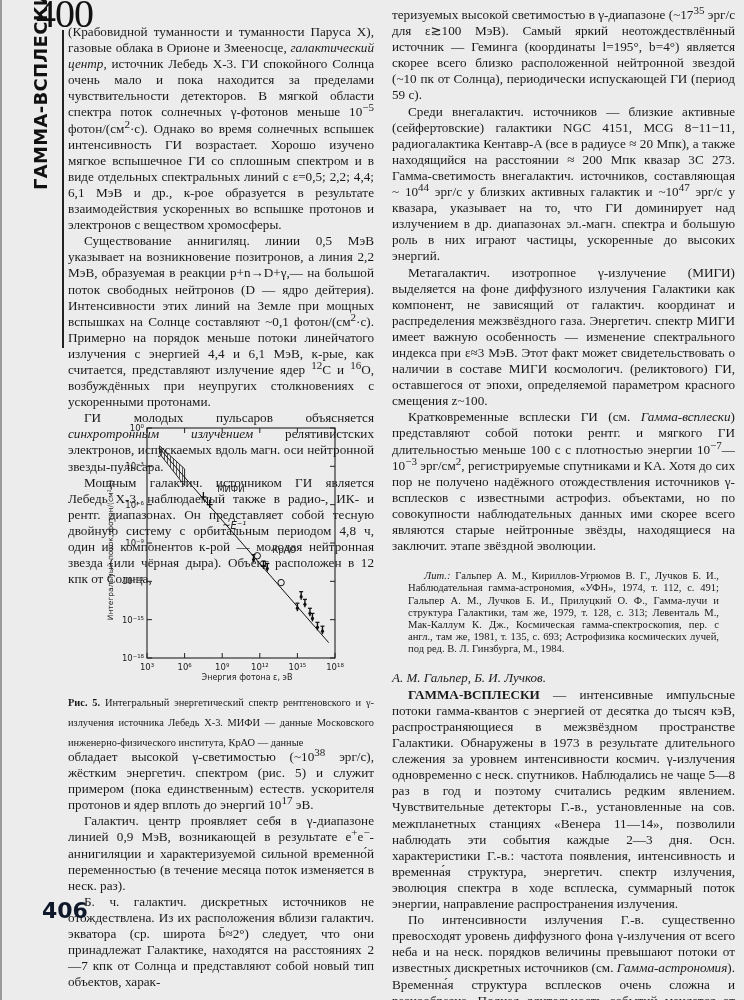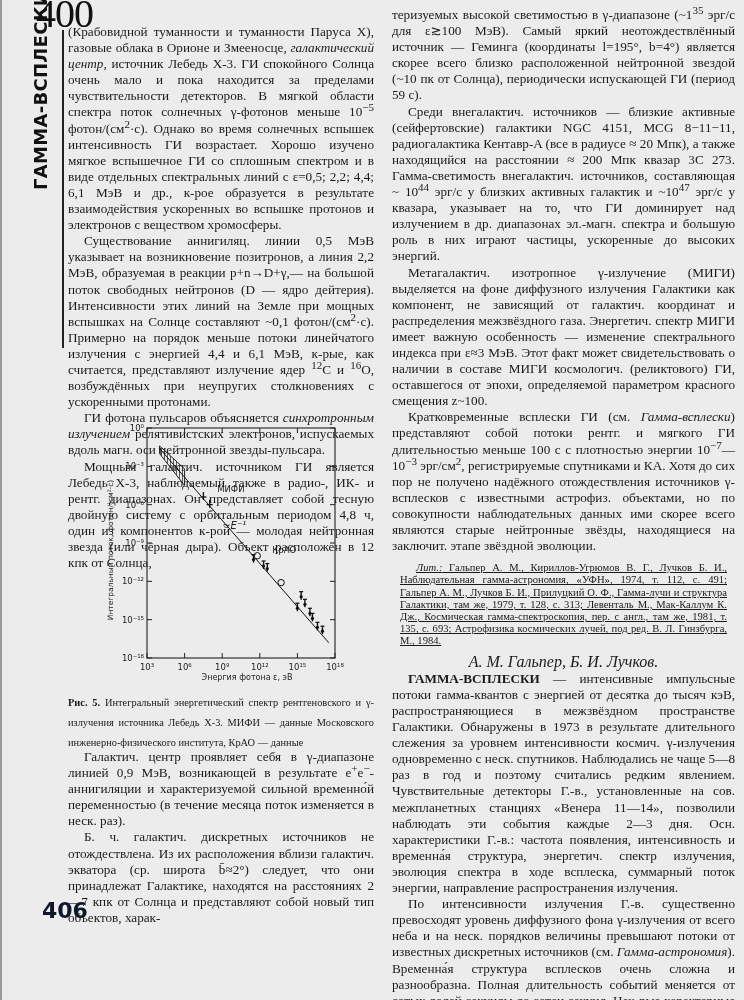--- a/index.html
+++ b/index.html
@@ -20,22 +20,22 @@
   .vrule { position: absolute; left: 62px; top: 30px; width: 1.5px; height: 318px; background: #222; }
   .col { position: absolute; font-size: 13.2px; line-height: 16.1px; text-align: justify; }
   .col-left { left: 68px; top: 24px; width: 306px; font-family: Liberation Serif, serif; }
   .col-left-2 { left: 68px; top: 749px; width: 306px; }
   .col-right { left: 392px; top: 7px; width: 343px; }
   .p { margin: 0; text-indent: 0; }
   .p.ind { text-indent: 16px; }
   .it { font-style: italic; }
   .b { font-weight: bold; }
   sup { font-size: 11px; line-height: 0; vertical-align: 5px; }
-  .lit { font-size: 10.6px; line-height: 12.2px; text-indent: 16px; margin: 8px; text-align: justify; text-decoration: underline; }
-  .sig { font-size: 16px; line-height: 12.2px; text-align: center; font-style: italic; margin: 0 0 3px 0; }
+  .lit { font-size: 10.6px; line-height: 12.2px; text-indent: 16px; margin: 16px; text-align: justify; }
+  .sig { font-size: 13px; line-height: 12.2px; text-align: left; font-style: italic; margin: 0 0 3px 0; }
   .chart-wrap { position: absolute; left: 100px; top: 418px; width: 260px; height: 265px; }
   .caption {
     position: absolute; left: 68px; top: 693px; width: 306px; font-size: 10.4px; line-height: 20px;
     text-align: justify;
   }
   .caption .cap-last { text-align: center; display: block; }
   .page-num-bottom {
     position: absolute; left: 42px; top: 898px; font-family: "DejaVu Sans", "Liberation Sans", sans-serif;
     font-weight: bold; font-size: 22px; color: #0f172a;
   }
@@ -46,21 +46,21 @@
 
 <div class="left-edge"></div>
 
 <div class="page-num-top">400</div>
 <div class="vert-title">ГАММА-ВСПЛЕСКИ</div>
 <div class="vrule"></div>
 
 <div class="col col-left">
   <p class="p"><span>(Крабовидной туманности и туманности Паруса X), газовые облака в Орионе и Змееносце, </span><span class="it">галактический центр</span><span>, источник Лебедь X-3. ГИ спокойного Солнца очень мало и пока находится за пределами чувствительности детекторов. В мягкой области спектра поток солнечных γ-фотонов меньше 10</span><sup>−5</sup><span> фотон/(см</span><sup>2</sup><span>·с). Однако во время солнечных вспышек интенсивность ГИ возрастает. Хорошо изучено мягкое вспышечное ГИ со сплошным спектром и в виде отдельных спектральных линий с ε=0,5; 2,2; 4,4; 6,1 МэВ и др., к-рое образуется в результате взаимодействия ускоренных во вспышке протонов и электронов с веществом хромосферы.</span></p>
   <p class="p ind"><span>Существование аннигиляц. линии 0,5 МэВ указывает на возникновение позитронов, а линия 2,2 МэВ, образуемая в реакции p+n→D+γ,— на большой поток свободных нейтронов (D — ядро дейтерия). Интенсивности этих линий на Земле при мощных вспышках на Солнце составляют ~0,1 фотон/(см</span><sup>2</sup><span>·с). Примерно на порядок меньше потоки линейчатого излучения с энергией 4,4 и 6,1 МэВ, к-рые, как считается, представляют излучение ядер </span><sup>12</sup><span>C и </span><sup>16</sup><span>O, возбуждённых при неупругих столкновениях с ускоренными протонами.</span></p>
-  <p class="p ind"><span>ГИ фотона пульсаров объясняется </span><span class="it">синхротронным излучением</span><span> релятивистских электронов, испускаемых вдоль магн. оси нейтронной звезды-пульсара.</span></p>
+  <p class="p ind"><span>ГИ молодых пульсаров объясняется </span><span class="it">синхротронным излучением</span><span> релятивистских электронов, испускаемых вдоль магн. оси нейтронной звезды-пульсара.</span></p>
   <p class="p ind"><span>Мощным галактич. источником ГИ является Лебедь X-3, наблюдаемый также в радио-, ИК- и рентг. диапазонах. Он представляет собой тесную двойную систему с орбитальным периодом 4,8 ч, один из компонентов к-рой — молодая нейтронная звезда (или чёрная дыра). Объект расположен в 12 кпк от Солнца,</span></p>
 </div>
 
 <div class="chart-wrap">
   <svg id="chart" width="260" height="265" viewBox="0 0 260 265">
     <defs>
       <pattern id="hatch" width="3" height="3" patternUnits="userSpaceOnUse" patternTransform="rotate(0)">
         <line x1="1.5" y1="0" x2="1.5" y2="3" stroke="#333" stroke-width="0.8"></line>
       </pattern>
     </defs>
@@ -152,28 +152,29 @@
     <text id="ylabel" font-size="7.5" text-anchor="middle" transform="translate(13,132) rotate(-90)">Интегральный поток, фотон/(см²·с)</text>
     <text id="xlabel" font-size="8" text-anchor="middle" x="147" y="262">Энергия фотона ε, эВ</text>
   </svg>
 </div>
 
 <div class="caption">
   <span class="b">Рис. 5.</span><span> Интегральный энергетический спектр рентгеновского и γ-излучения источника Лебедь X-3. МИФИ — данные Московского инженерно-физического института, КрАО — данные</span>
 </div>
 
 <div class="col col-left-2">
+  <p class="p"><span>обладает высокой γ-светимостью (~10</span><sup>38</sup><span> эрг/с), жёстким энергетич. спектром (рис. 5) и служит примером (пока единственным) естеств. ускорителя протонов и ядер вплоть до энергий 10</span><sup>17</sup><span> эВ.</span></p>
   <p class="p ind"><span>Галактич. центр проявляет себя в γ-диапазоне линией 0,9 МэВ, возникающей в результате e</span><sup>+</sup><span>e</span><sup>−</sup><span>-аннигиляции и характеризуемой сильной временно́й переменностью (в течение месяца поток изменяется в неск. раз).</span></p>
   <p class="p ind"><span>Б. ч. галактич. дискретных источников не отождествлена. Из их расположения вблизи галактич. экватора (ср. широта b̄≈2°) следует, что они принадлежат Галактике, находятся на расстояниях 2—7 кпк от Солнца и представляют собой новый тип объектов, харак-</span></p>
 </div>
 
 <div class="page-num-bottom">406</div>
 
 <div class="col col-right">
-  <p class="p"><span>теризуемых высокой светимостью в γ-диапазоне (~1</span><sup>35</sup><span> эрг/с для ε≳100 МэВ). Самый яркий неотождествлённый источник — Геминга (координаты l=195°, b=4°) является скорее всего близко расположенной нейтронной звездой (~10 пк от Солнца), периодически испускающей ГИ (период 59 с).</span></p>
+  <p class="p"><span>теризуемых высокой светимостью в γ-диапазоне (~17</span><sup>35</sup><span> эрг/с для ε≳100 МэВ). Самый яркий неотождествлённый источник — Геминга (координаты l=195°, b=4°) является скорее всего близко расположенной нейтронной звездой (~10 пк от Солнца), периодически испускающей ГИ (период 59 с).</span></p>
   <p class="p ind"><span>Среди внегалактич. источников — близкие активные (сейфертовские) галактики NGC 4151, MCG 8−11−11, радиогалактика Кентавр-A (все в радиусе ≈ 20 Мпк), а также находящийся на расстоянии ≈ 200 Мпк квазар 3C 273. Гамма-светимость внегалактич. источников, составляющая ~ 10</span><sup>44</sup><span> эрг/с у близких активных галактик и ~10</span><sup>47</sup><span> эрг/с у квазара, указывает на то, что ГИ доминирует над излучением в др. диапазонах эл.-магн. спектра и большую роль в них играют частицы, ускоренные до высоких энергий.</span></p>
   <p class="p ind"><span>Метагалактич. изотропное γ-излучение (МИГИ) выделяется на фоне диффузного излучения Галактики как компонент, не зависящий от галактич. координат и распределения межзвёздного газа. Энергетич. спектр МИГИ имеет важную особенность — изменение спектрального индекса при ε≈3 МэВ. Этот факт может свидетельствовать о наличии в составе МИГИ космологич. (реликтового) ГИ, оставшегося от эпохи, определяемой параметром красного смещения z~100.</span></p>
   <p class="p ind"><span>Кратковременные всплески ГИ (см. </span><span class="it">Гамма-всплески</span><span>) представляют собой потоки рентг. и мягкого ГИ длительностью меньше 100 с с плотностью энергии 10</span><sup>−7</sup><span>—10</span><sup>−3</sup><span> эрг/см</span><sup>2</sup><span>, регистрируемые спутниками и КА. Хотя до сих пор не получено надёжного отождествления источников γ-всплесков с известными астрофиз. объектами, но по совокупности наблюдательных данных ими скорее всего являются старые нейтронные звёзды, находящиеся на заключит. этапе звёздной эволюции.</span></p>
   <p class="lit"><span class="it">Лит.:</span><span> Гальпер А. М., Кириллов-Угрюмов В. Г., Лучков Б. И., Наблюдательная гамма-астрономия, «УФН», 1974, т. 112, с. 491; Гальпер А. М., Лучков Б. И., Прилуцкий О. Ф., Гамма-лучи и структура Галактики, там же, 1979, т. 128, с. 313; Левенталь М., Мак-Каллум К. Дж., Космическая гамма-спектроскопия, пер. с англ., там же, 1981, т. 135, с. 693; Астрофизика космических лучей, под ред. В. Л. Гинзбурга, М., 1984.</span></p>
   <p class="sig">А. М. Гальпер, Б. И. Лучков.</p>
   <p class="p ind"><span class="b">ГАММА-ВСПЛЕСКИ</span><span> — интенсивные импульсные потоки гамма-квантов с энергией от десятка до тысяч кэВ, распространяющиеся в межзвёздном пространстве Галактики. Обнаружены в 1973 в результате длительного слежения за уровнем интенсивности космич. γ-излучения одновременно с неск. спутников. Наблюдались не чаще 5—8 раз в год и поэтому считались редким явлением. Чувствительные детекторы Г.-в., установленные на сов. межпланетных станциях «Венера 11—14», позволили наблюдать эти события каждые 2—3 дня. Осн. характеристики Г.-в.: частота появления, интенсивность и временна́я структура, энергетич. спектр излучения, эволюция спектра в ходе всплеска, суммарный поток энергии, направление распространения излучения.</span></p>
   <p class="p ind"><span>По интенсивности излучения Г.-в. существенно превосходят уровень диффузного фона γ-излучения от всего неба и на неск. порядков величины превышают потоки от известных дискретных источников (см. </span><span class="it">Гамма-астрономия</span><span>). Временна́я структура всплесков очень сложна и разнообразна. Полная длительность событий меняется от сотых долей секунды до сотен секунд. Нек-рые характерные примеры временны́х профилей Г.-в., своего рода «кривые блеска», представлены на рис. 1. Специфич. группу образуют очень короткие Г.-в. длительностью Δt~10—100 мс (рис. 1, </span></p>
 
 </div>
 

